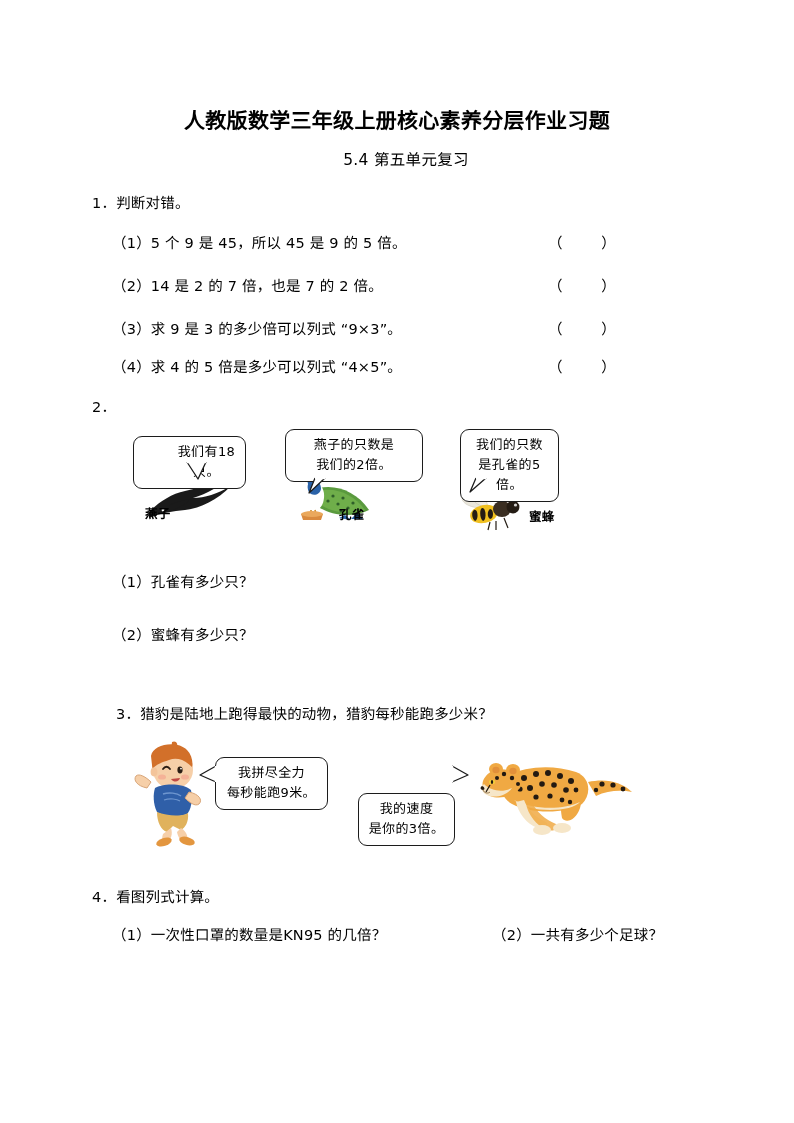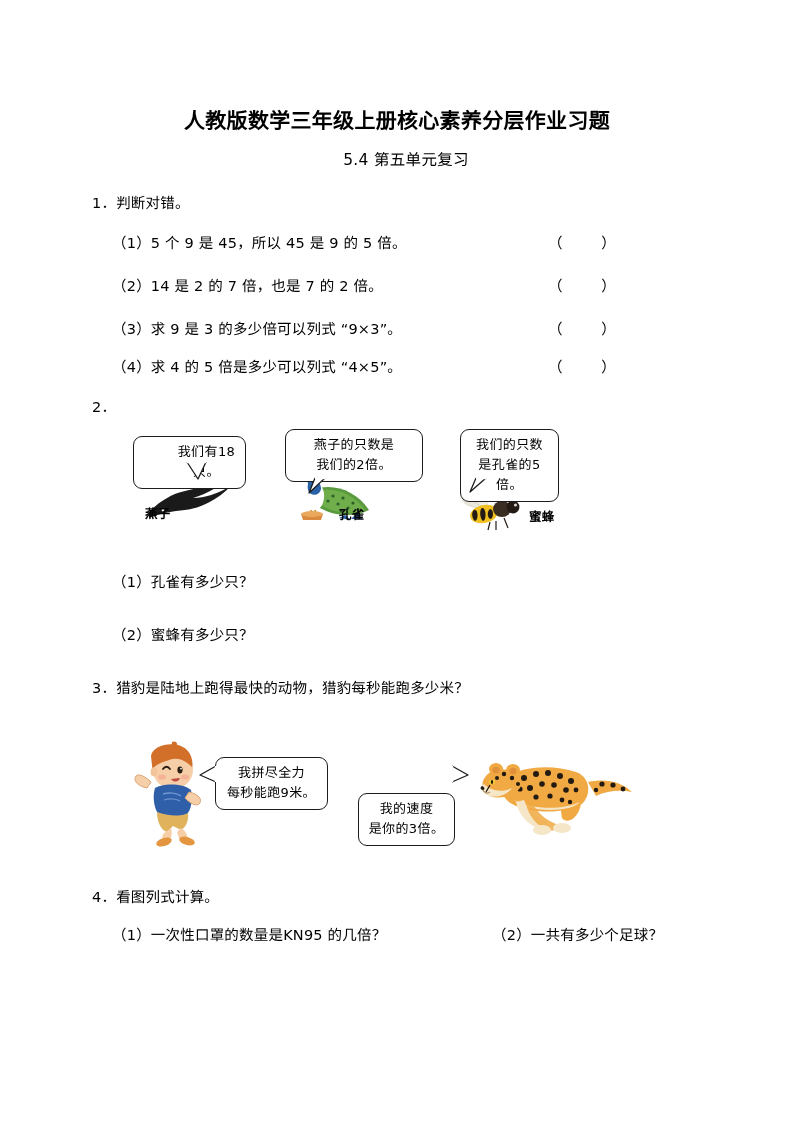--- a/index.html
+++ b/index.html
@@ -232,21 +232,21 @@
   </div>
   <div class="animal-label" style="left:529px; top:509px;">蜜蜂</div>
 
   <div class="q-line q-sub" style="top:572px;">
     <span>（1）</span><span>孔雀有多少只？</span>
   </div>
   <div class="q-line q-sub" style="top:625px;">
     <span>（2）</span><span>蜜蜂有多少只？</span>
   </div>
 
-  <div class="q-line q-num" style="top:678px;">
+  <div class="q-line q-num" style="top:704px;margin-left:24px;">
     <span>3．</span><span>猎豹是陆地上跑得最快的动物，猎豹每秒能跑多少米？</span>
   </div>
 
   <div class="figure" style="left:133px; top:742px;">
     <svg width="78" height="104" viewBox="0 0 78 104">
 
       <path d="M14 46 C4 44 0 38 3 34 C6 31 13 35 18 40 Z" fill="#f6cfa8" stroke="#d8a578" stroke-width="1"></path>
 
       <path d="M18 14 C20 2 44 -2 54 8 C62 16 60 30 56 36 C50 28 28 26 20 32 Z" fill="#d2702a"></path>
       <path d="M39 0 C43 -2 46 2 43 6 C41 8 38 5 39 0 Z" fill="#d2702a"></path>

